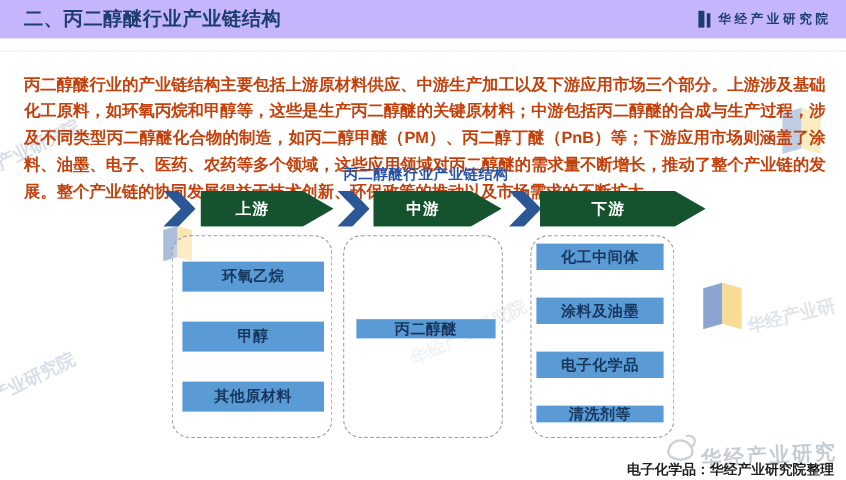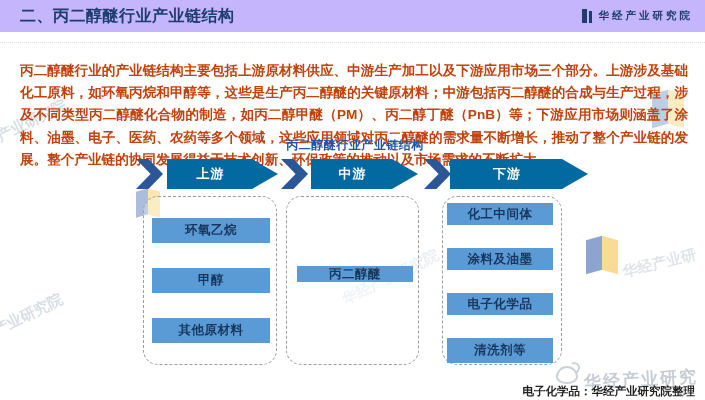--- a/index.html
+++ b/index.html
@@ -33,21 +33,21 @@
   
   .fig-title {
     position:absolute; left:140px; top:137px; width:430px; z-index:4;
     text-align:center; font-size:12px; font-weight:bold; color:#2553A5; letter-spacing:.5px;
   }
   .chev {
     position:absolute; top:159px; width:27px; height:30px; background:#2B5797; z-index:4;
     clip-path:polygon(0 0,46% 0,100% 50%,46% 100%,0 100%,54% 50%);
   }
   .band {
-    position:absolute; top:159px; height:30px; background:#0369a1; z-index:4;
+    position:absolute; top:159px; height:30px; background:#14532d; z-index:4;
     clip-path:polygon(0 0,calc(100% - 26px) 0,100% 50%,calc(100% - 26px) 100%,0 100%);
     display:flex; align-items:center; justify-content:center;
     color:#fff; font-size:13px; font-weight:bold; letter-spacing:1px; padding-right:24px;
   }
   .chev.c1 { left:136px; } .band.b1 { left:167px; width:111px; }
   .chev.c2 { left:281px; } .band.b2 { left:311px; width:107px; }
   .chev.c3 { left:424px; } .band.b3 { left:450px; width:138px; }
 
   .cont {
     position:absolute; top:196px; height:169px; z-index:3;
@@ -62,21 +62,21 @@
     display:flex; align-items:center; justify-content:center;
     font-size:12.5px; font-weight:bold; letter-spacing:.5px;
   }
   .n-u1 { left:152px; top:218px; width:118px; height:25px; }
   .n-u2 { left:152px; top:268px; width:118px; height:25px; }
   .n-u3 { left:152px; top:318px; width:118px; height:25px; }
   .n-m1 { left:297px; top:266px; width:116px; height:16px; }
   .n-d1 { left:447px; top:203px; width:106px; height:22px; }
   .n-d2 { left:447px; top:248px; width:106px; height:22px; }
   .n-d3 { left:447px; top:293px; width:106px; height:22px; }
-  .n-d4 { left:447px; top:338px; width:106px; height:25px; }
+  .n-d4 { left:447px; top:338px; width:106px; height:14px; }
 
   
   .source {
     position:absolute; right:10px; top:384px; z-index:6;
     font-size:11.5px; font-weight:bold; color:#1f1f1f;
   }
 
   
   .wm { position:absolute; z-index:2; pointer-events:none; }
   .wm-text { font-weight:bold; color:#b9c4d4; white-space:nowrap; }

